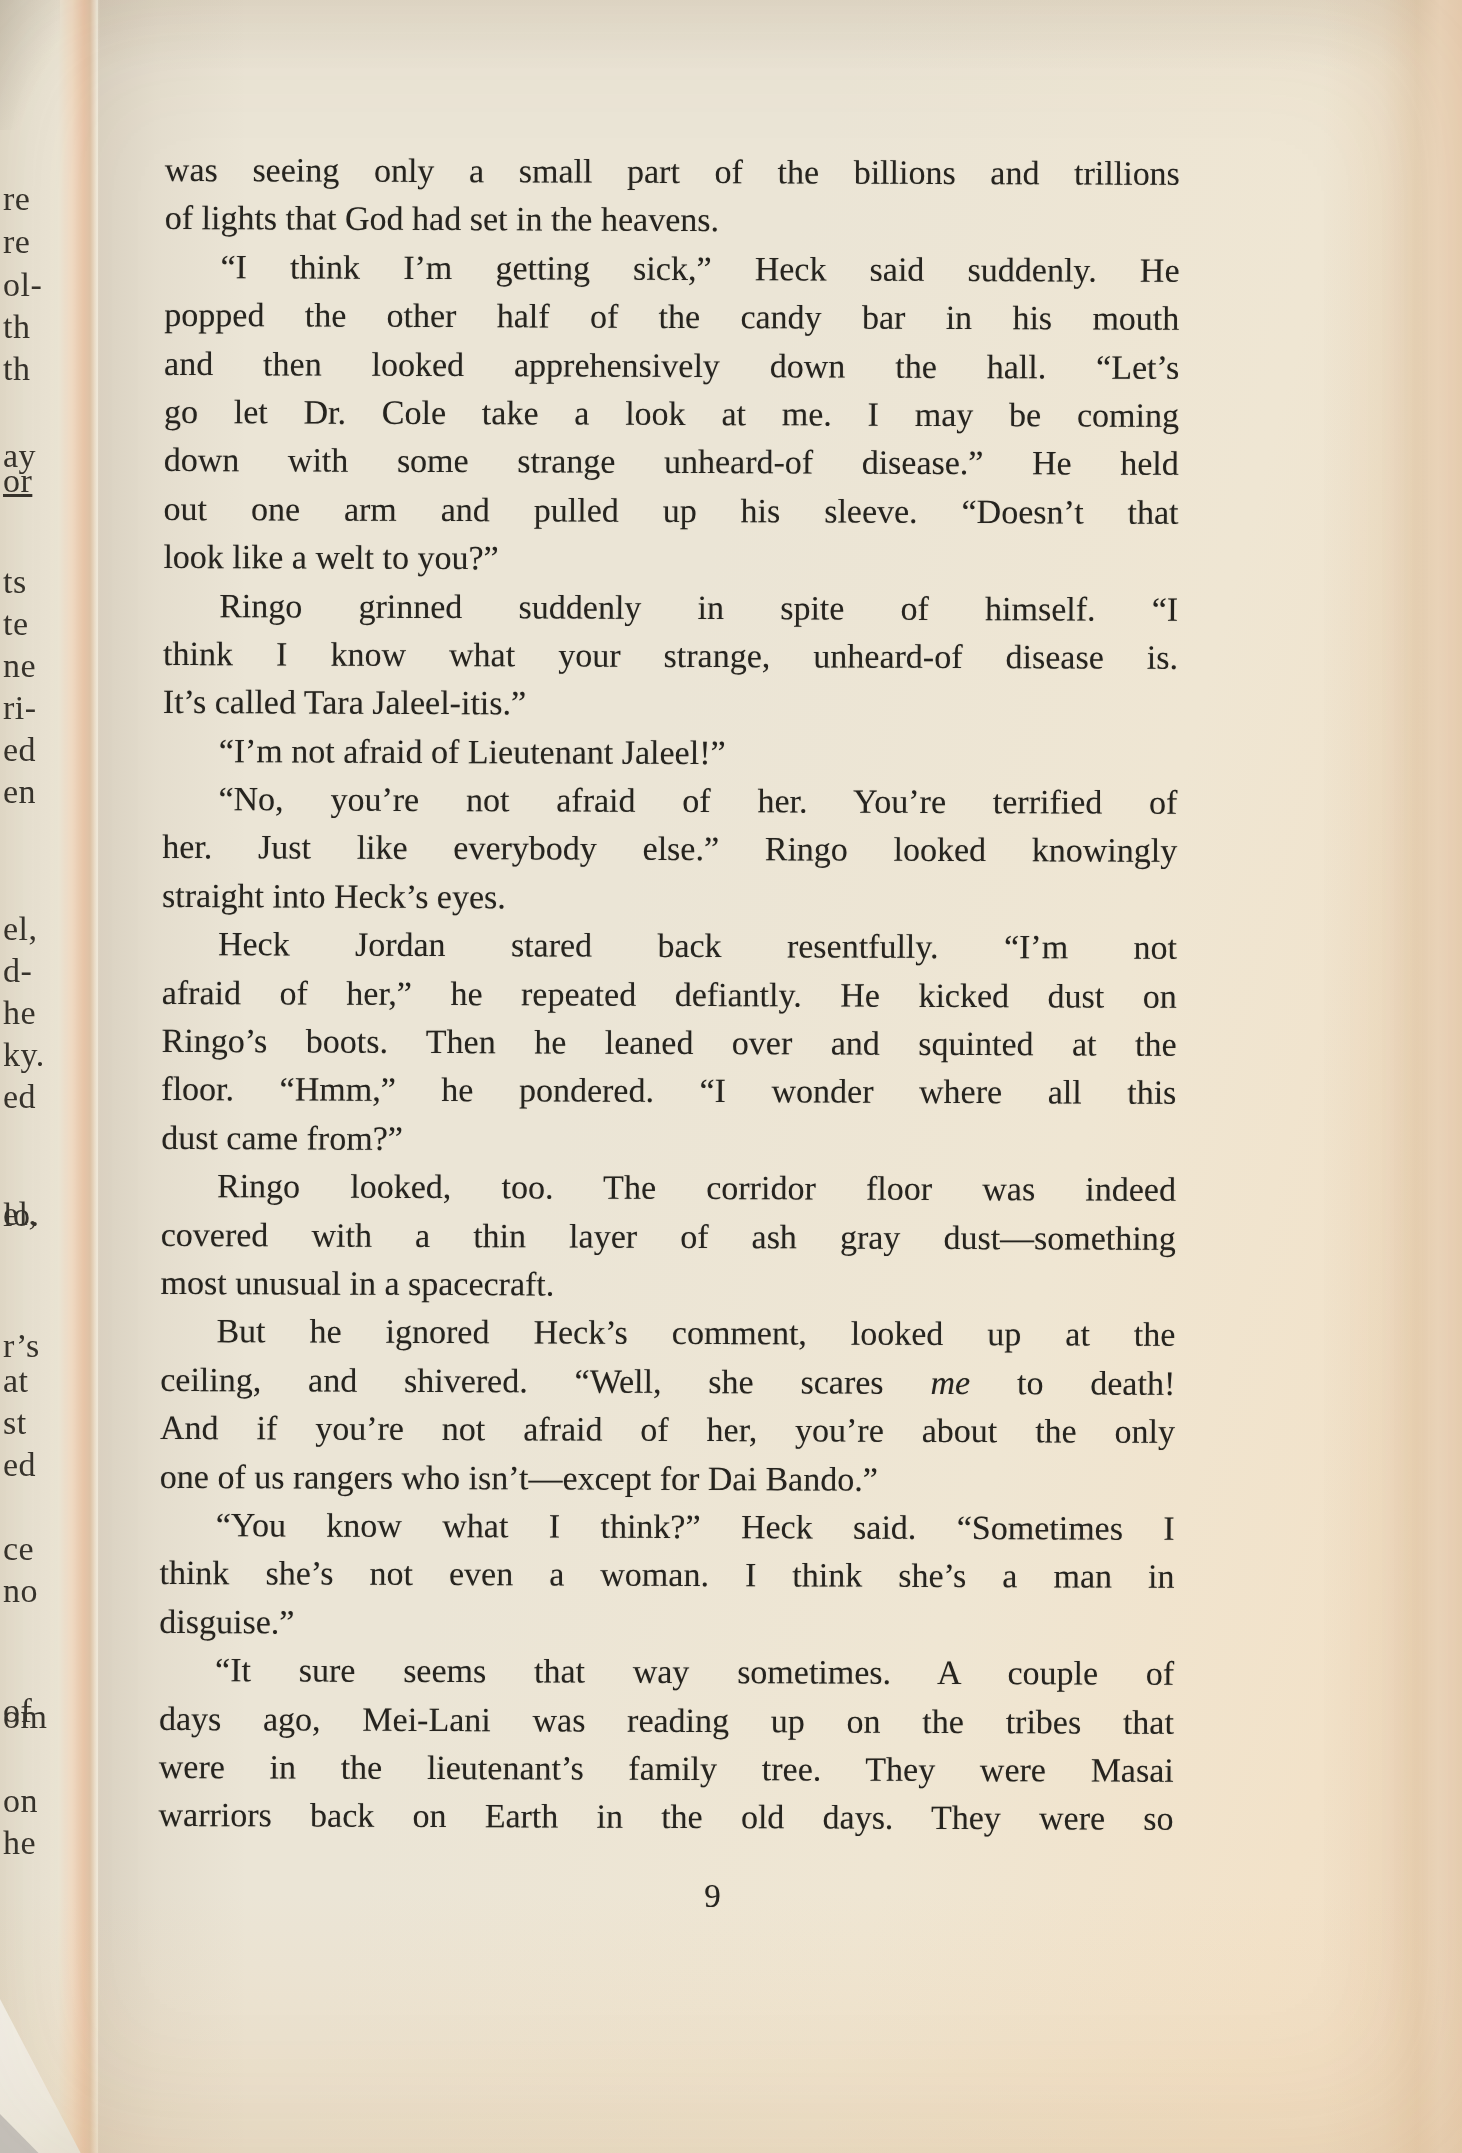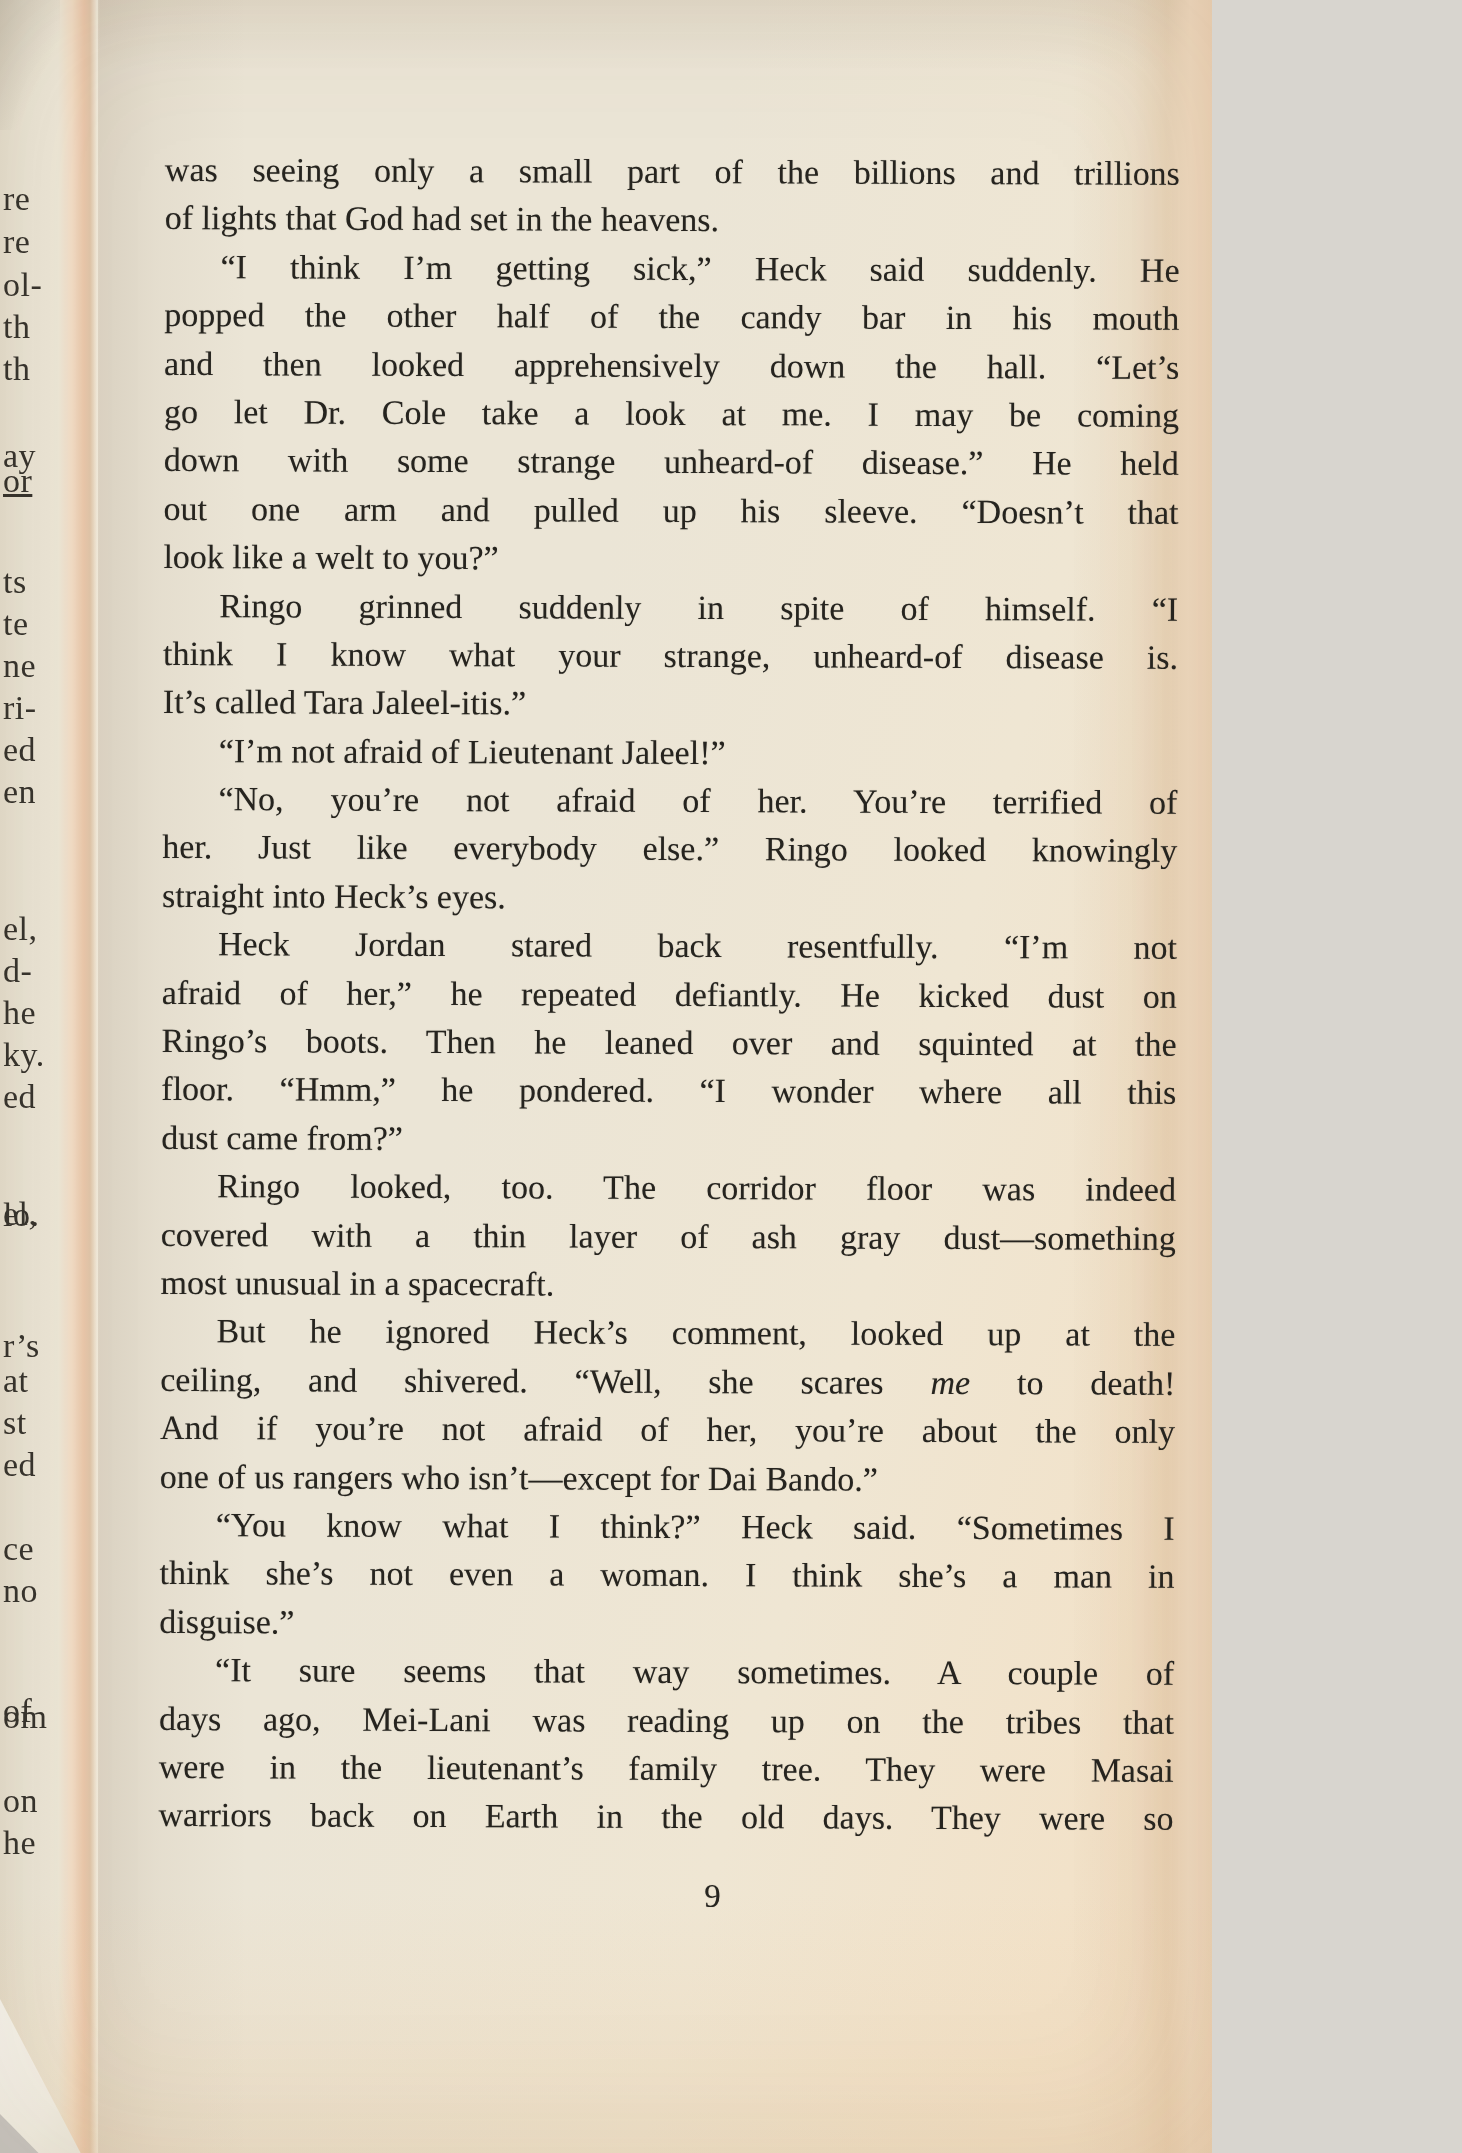--- a/index.html
+++ b/index.html
@@ -2,21 +2,21 @@
 <html style="--paper: #ebe5d6; --paper-warm: #f2e2c9; --page-edge-pink: #e9c6a9; --ink: #26241f;"><head>
 <meta charset="utf-8">
 <style>
   html,body{margin:0;padding:0;}
   body{
     width:1462px;height:2153px;overflow:hidden;
     font-family:"Liberation Serif","DejaVu Serif",serif;
     background:#d8d5cf;
   }
   #screenshot{
-    position:relative;width:1212px;height:2153px;overflow:hidden;
+    position:relative;width:1462px;height:2153px;overflow:hidden;
     background:
       linear-gradient(180deg, rgba(150,125,95,0.10) 0, rgba(150,125,95,0) 70px),
       linear-gradient(105deg, var(--paper) 0%, var(--paper) 42%, #efe6d3 68%, var(--paper-warm) 88%, #f2dfc6 100%),
       var(--paper);
   }
   
   .vignette{position:absolute;inset:0;pointer-events:none;
     box-shadow:inset 0 0 160px rgba(120,90,60,0.10);}
   
   .facing-strip{

